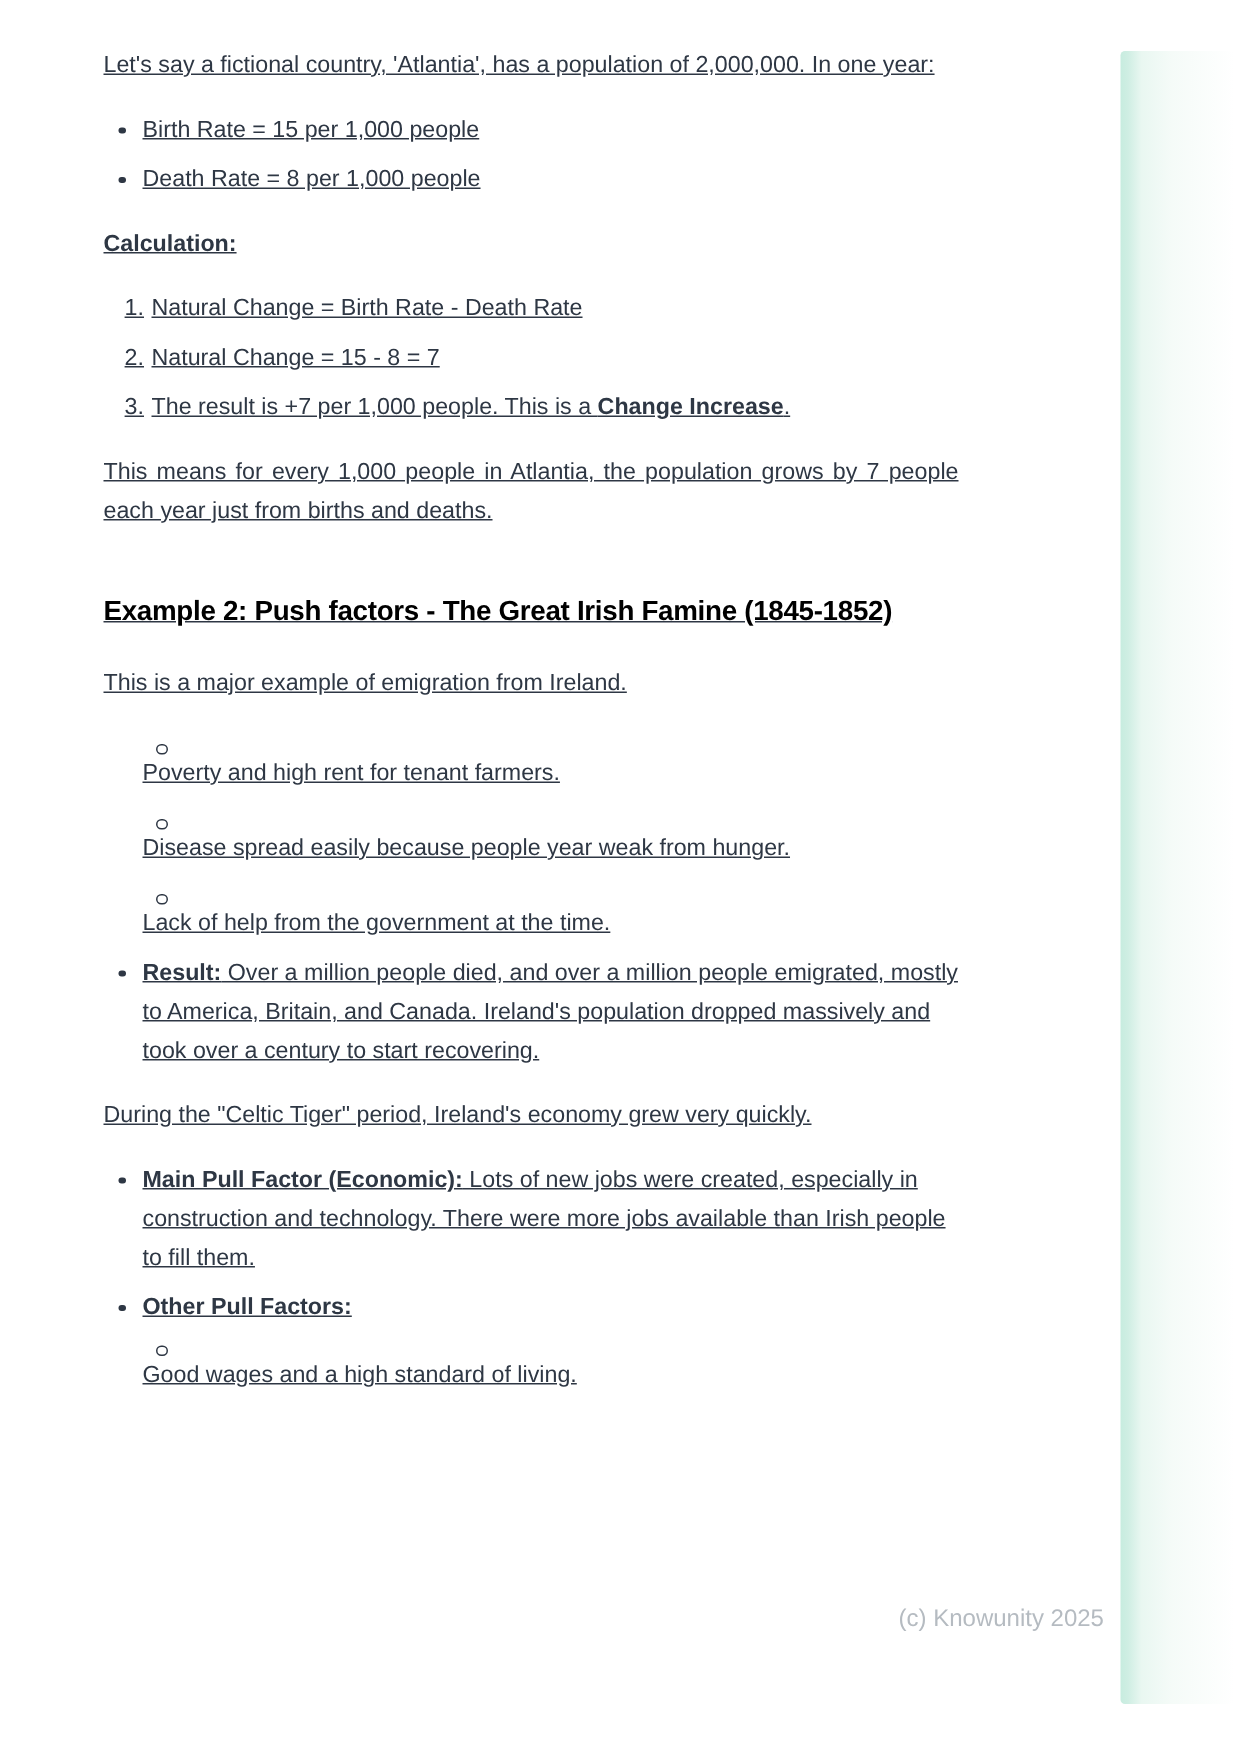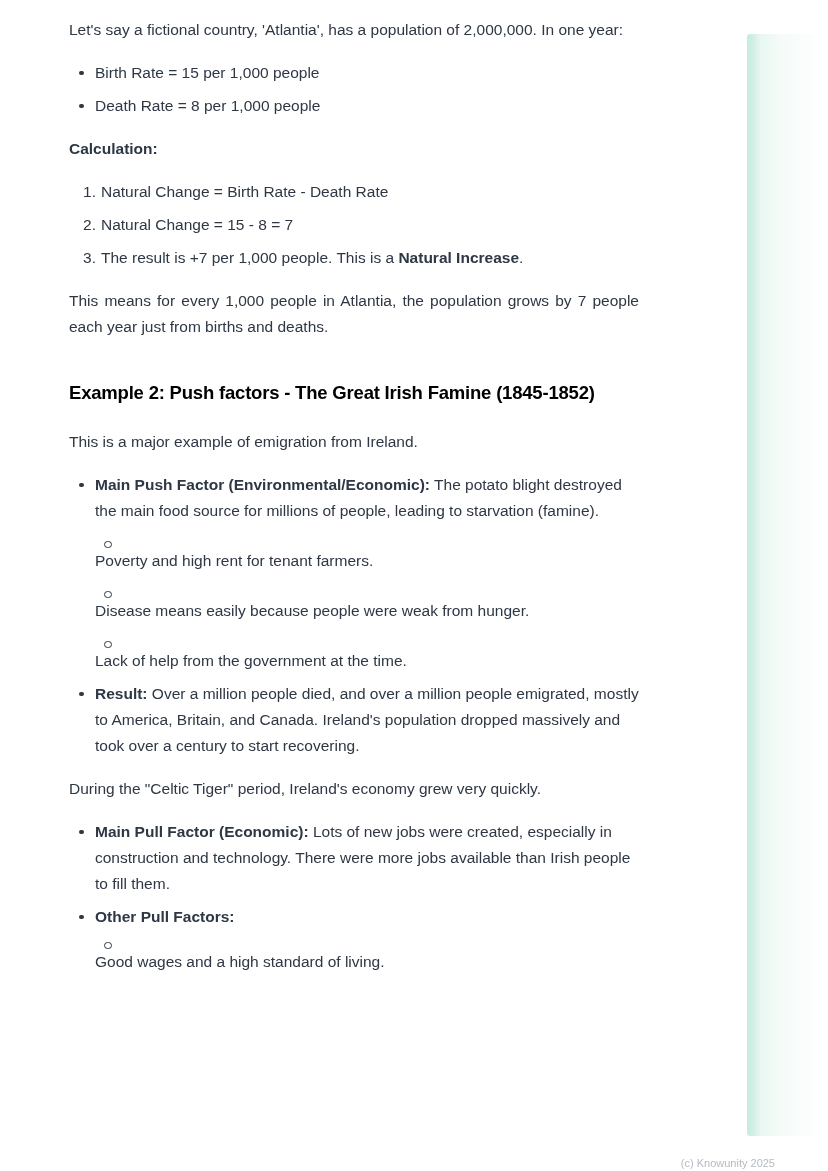--- a/index.html
+++ b/index.html
@@ -30,24 +30,25 @@
       #f5fbf8 45%,
       rgba(255,255,255,0) 100%);
     border-radius: 3px;
     z-index: 0;
   }
   .content {
     position: absolute;
     left: 69px;
     top: 0;
     width: 570px;
-    padding-top: 17px;
+    padding-top: 31px;
     font-size: 15.5px;
     line-height: 26px;
     z-index: 1;
+    text-decoration: underline;
   }
   .para { margin: 0 0 17px; }
   .justify { text-align: justify; }
   .bold { font-weight: 700; }
   strong { font-weight: 700; }
   .h2 {
     color: #000000;
     font-size: 18.5px;
     letter-spacing: -0.2px;
     line-height: 26px;
@@ -100,25 +101,25 @@
   .circle {
     display: block;
     width: 5.5px;
     height: 5.5px;
     border: 1.4px solid #2e3744;
     border-radius: 50%;
     margin-left: 9px;
   }
   .footer-note {
     position: absolute;
-    top: 1156px;
+    top: 1072px;
     left: 560px;
     width: 215px;
-    text-align: right;
-    font-size: 11px;
+    text-align: center;
+    font-size: 16px;
     line-height: 15px;
     color: #b5bbc1;
     z-index: 2;
   }
 </style>
 </head>
 <body>
 
 <div class="page">
 
@@ -149,50 +150,44 @@
       <li class="step">
         <span class="num">1.</span>
         <span class="li-text">Natural Change = Birth Rate - Death Rate</span>
       </li>
       <li class="step">
         <span class="num">2.</span>
         <span class="li-text">Natural Change = 15 - 8 = 7</span>
       </li>
       <li class="step">
         <span class="num">3.</span>
-        <span class="li-text"><span>The result is +7 per 1,000 people. This is a </span><strong>Natural Increase</strong><span>.</span></span>
+        <span class="li-text"><span>The result is +7 per 1,000 people. This is a </span><strong>Change Increase</strong><span>.</span></span>
       </li>
     </ol>
 
     <p class="para justify">This means for every 1,000 people in Atlantia, the population grows by 7 people each year just from births and deaths.</p>
 
     <h2 class="h2">Example 2: Push factors - The Great Irish Famine (1845-1852)</h2>
 
     <p class="para">This is a major example of emigration from Ireland.</p>
 
     <ul class="list">
-      <li class="list-item flex">
-        <span class="marker">
-            <i class="dot"></i>
-          </span>
-        <span class="li-text"><strong>Main Push Factor (Environmental/Economic):</strong><span> The potato blight destroyed the main food source for millions of people, leading to starvation (famine).</span></span>
-      </li>
       <li class="list-item">
         <ul class="sub-list" style="margin-left:26px;">
           <li class="sub-item">
             <span class="sub-marker">
                 <i class="circle"></i>
               </span>
             <span class="li-text">Poverty and high rent for tenant farmers.</span>
           </li>
           <li class="sub-item">
             <span class="sub-marker">
                 <i class="circle"></i>
               </span>
-            <span class="li-text">Disease means easily because people were weak from hunger.</span>
+            <span class="li-text">Disease spread easily because people year weak from hunger.</span>
           </li>
           <li class="sub-item">
             <span class="sub-marker">
                 <i class="circle"></i>
               </span>
             <span class="li-text">Lack of help from the government at the time.</span>
           </li>
         </ul>
       </li>
       <li class="list-item flex">

